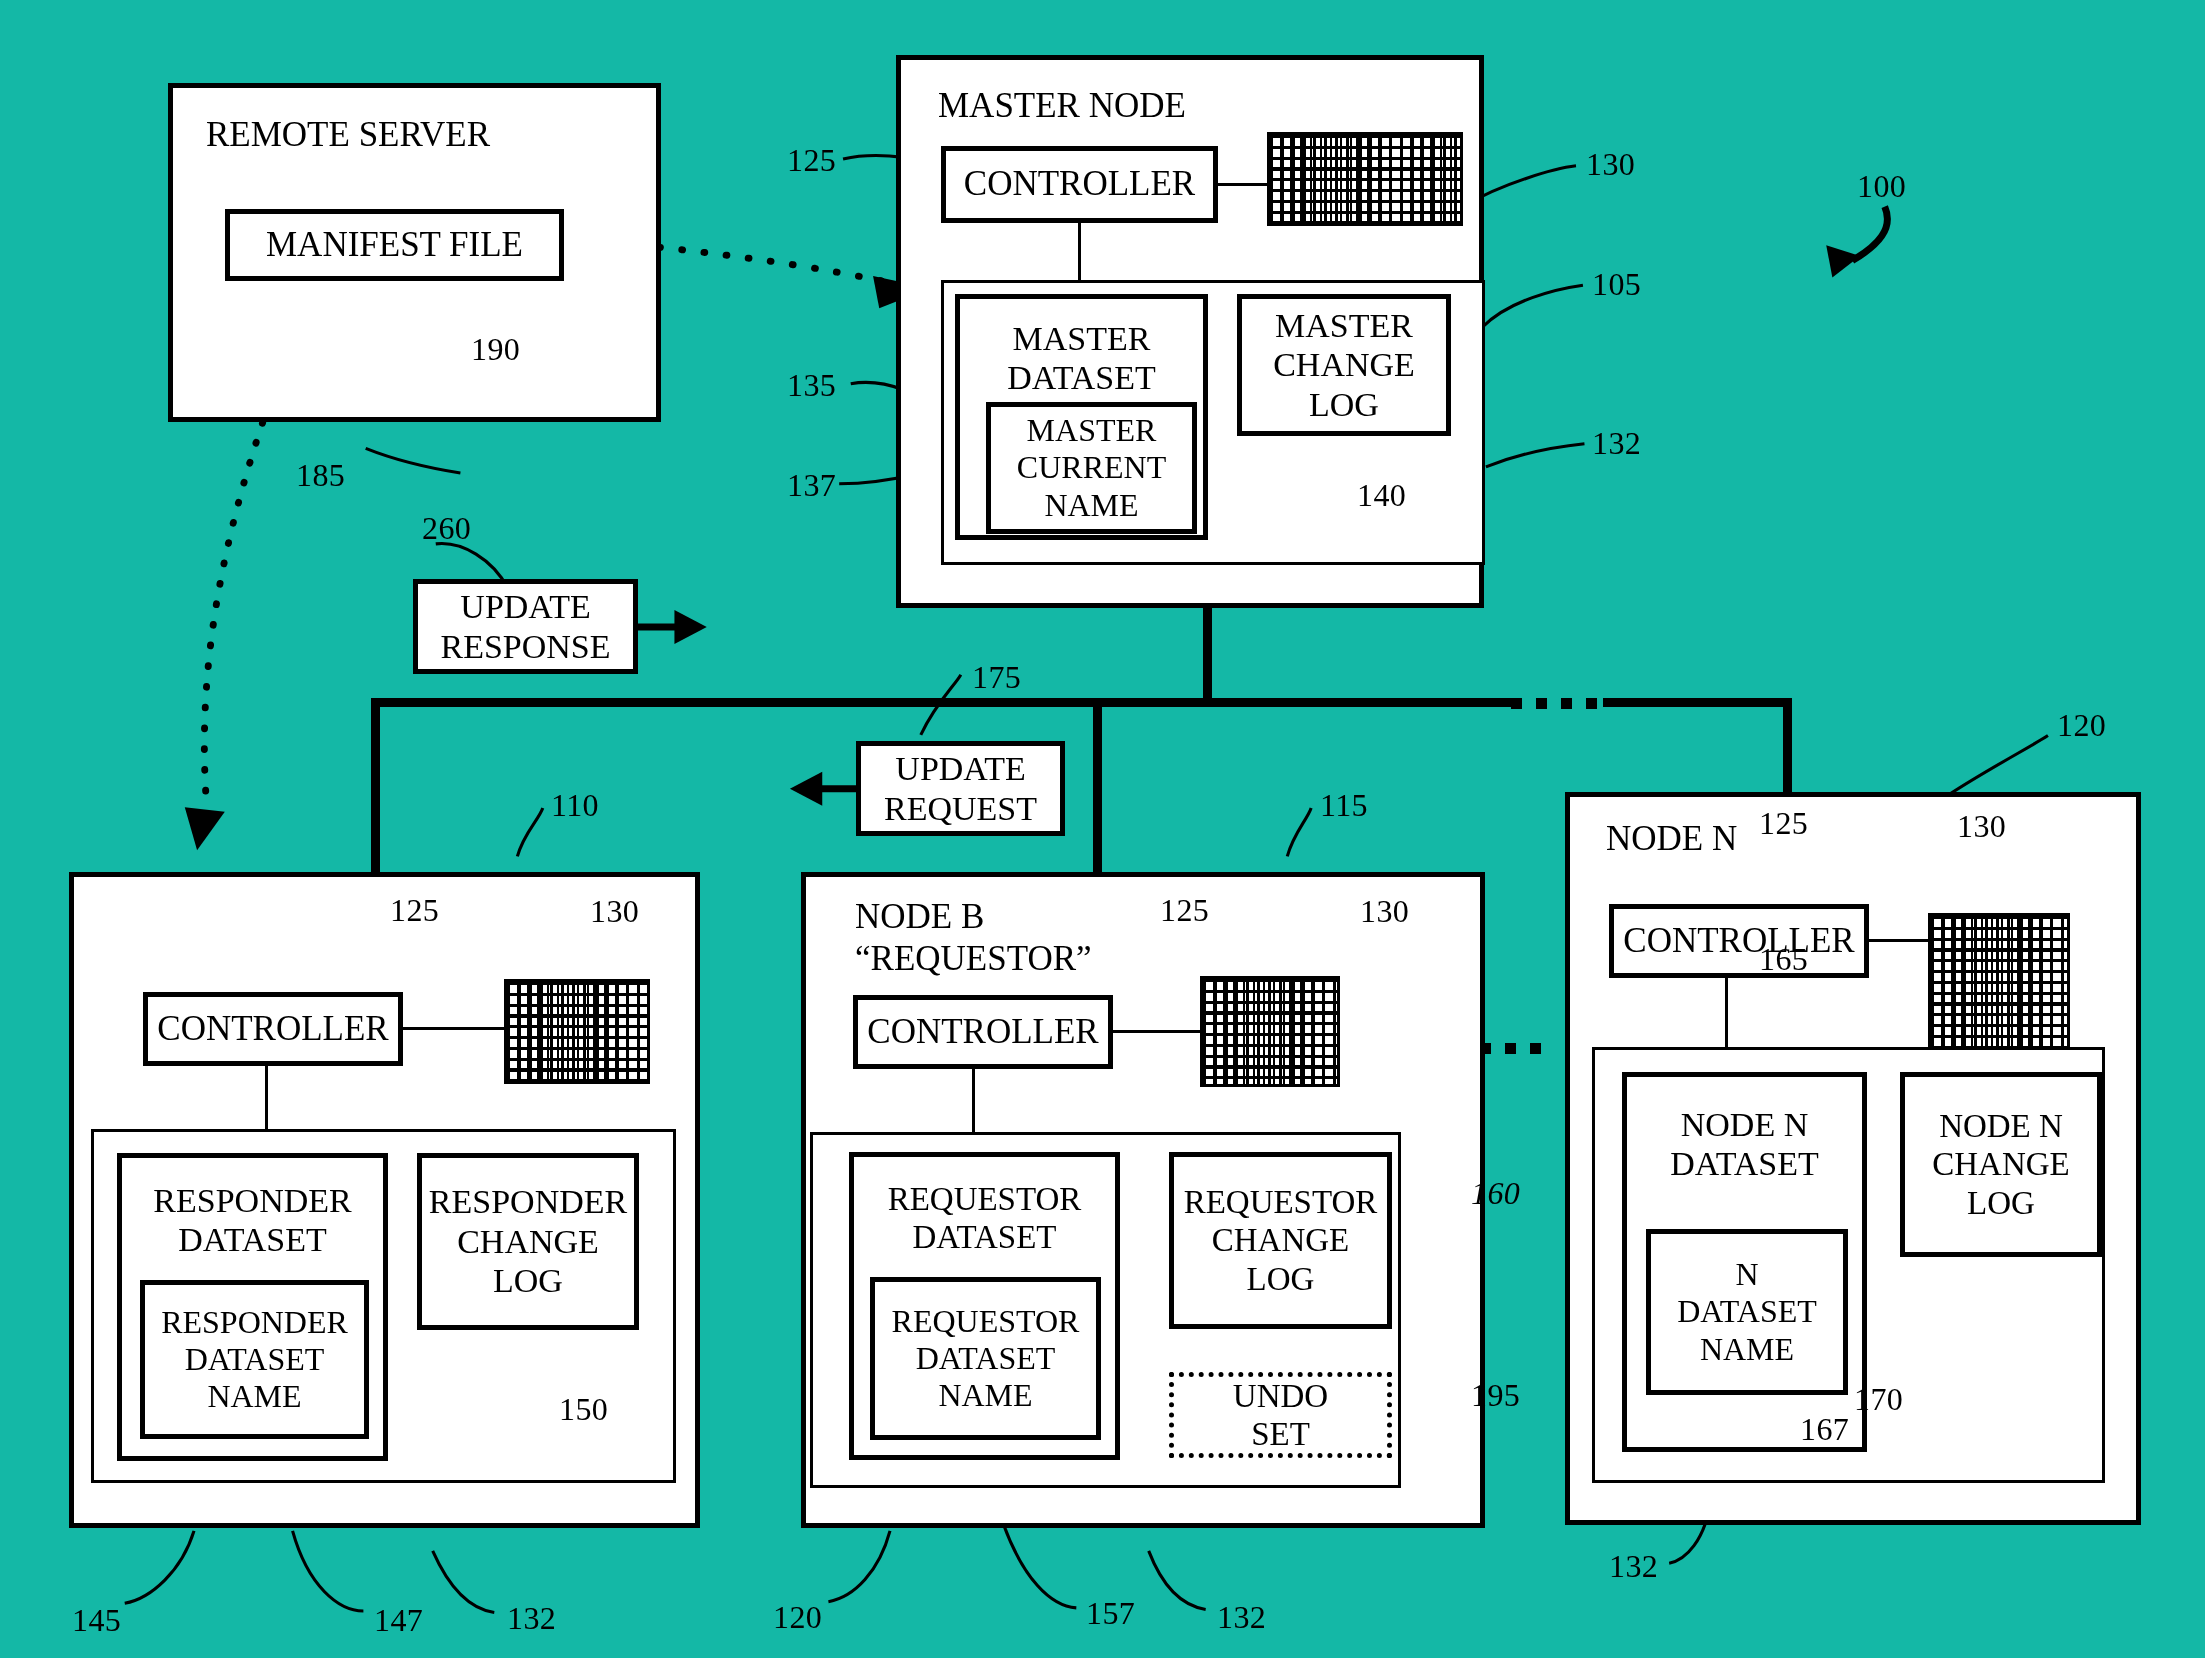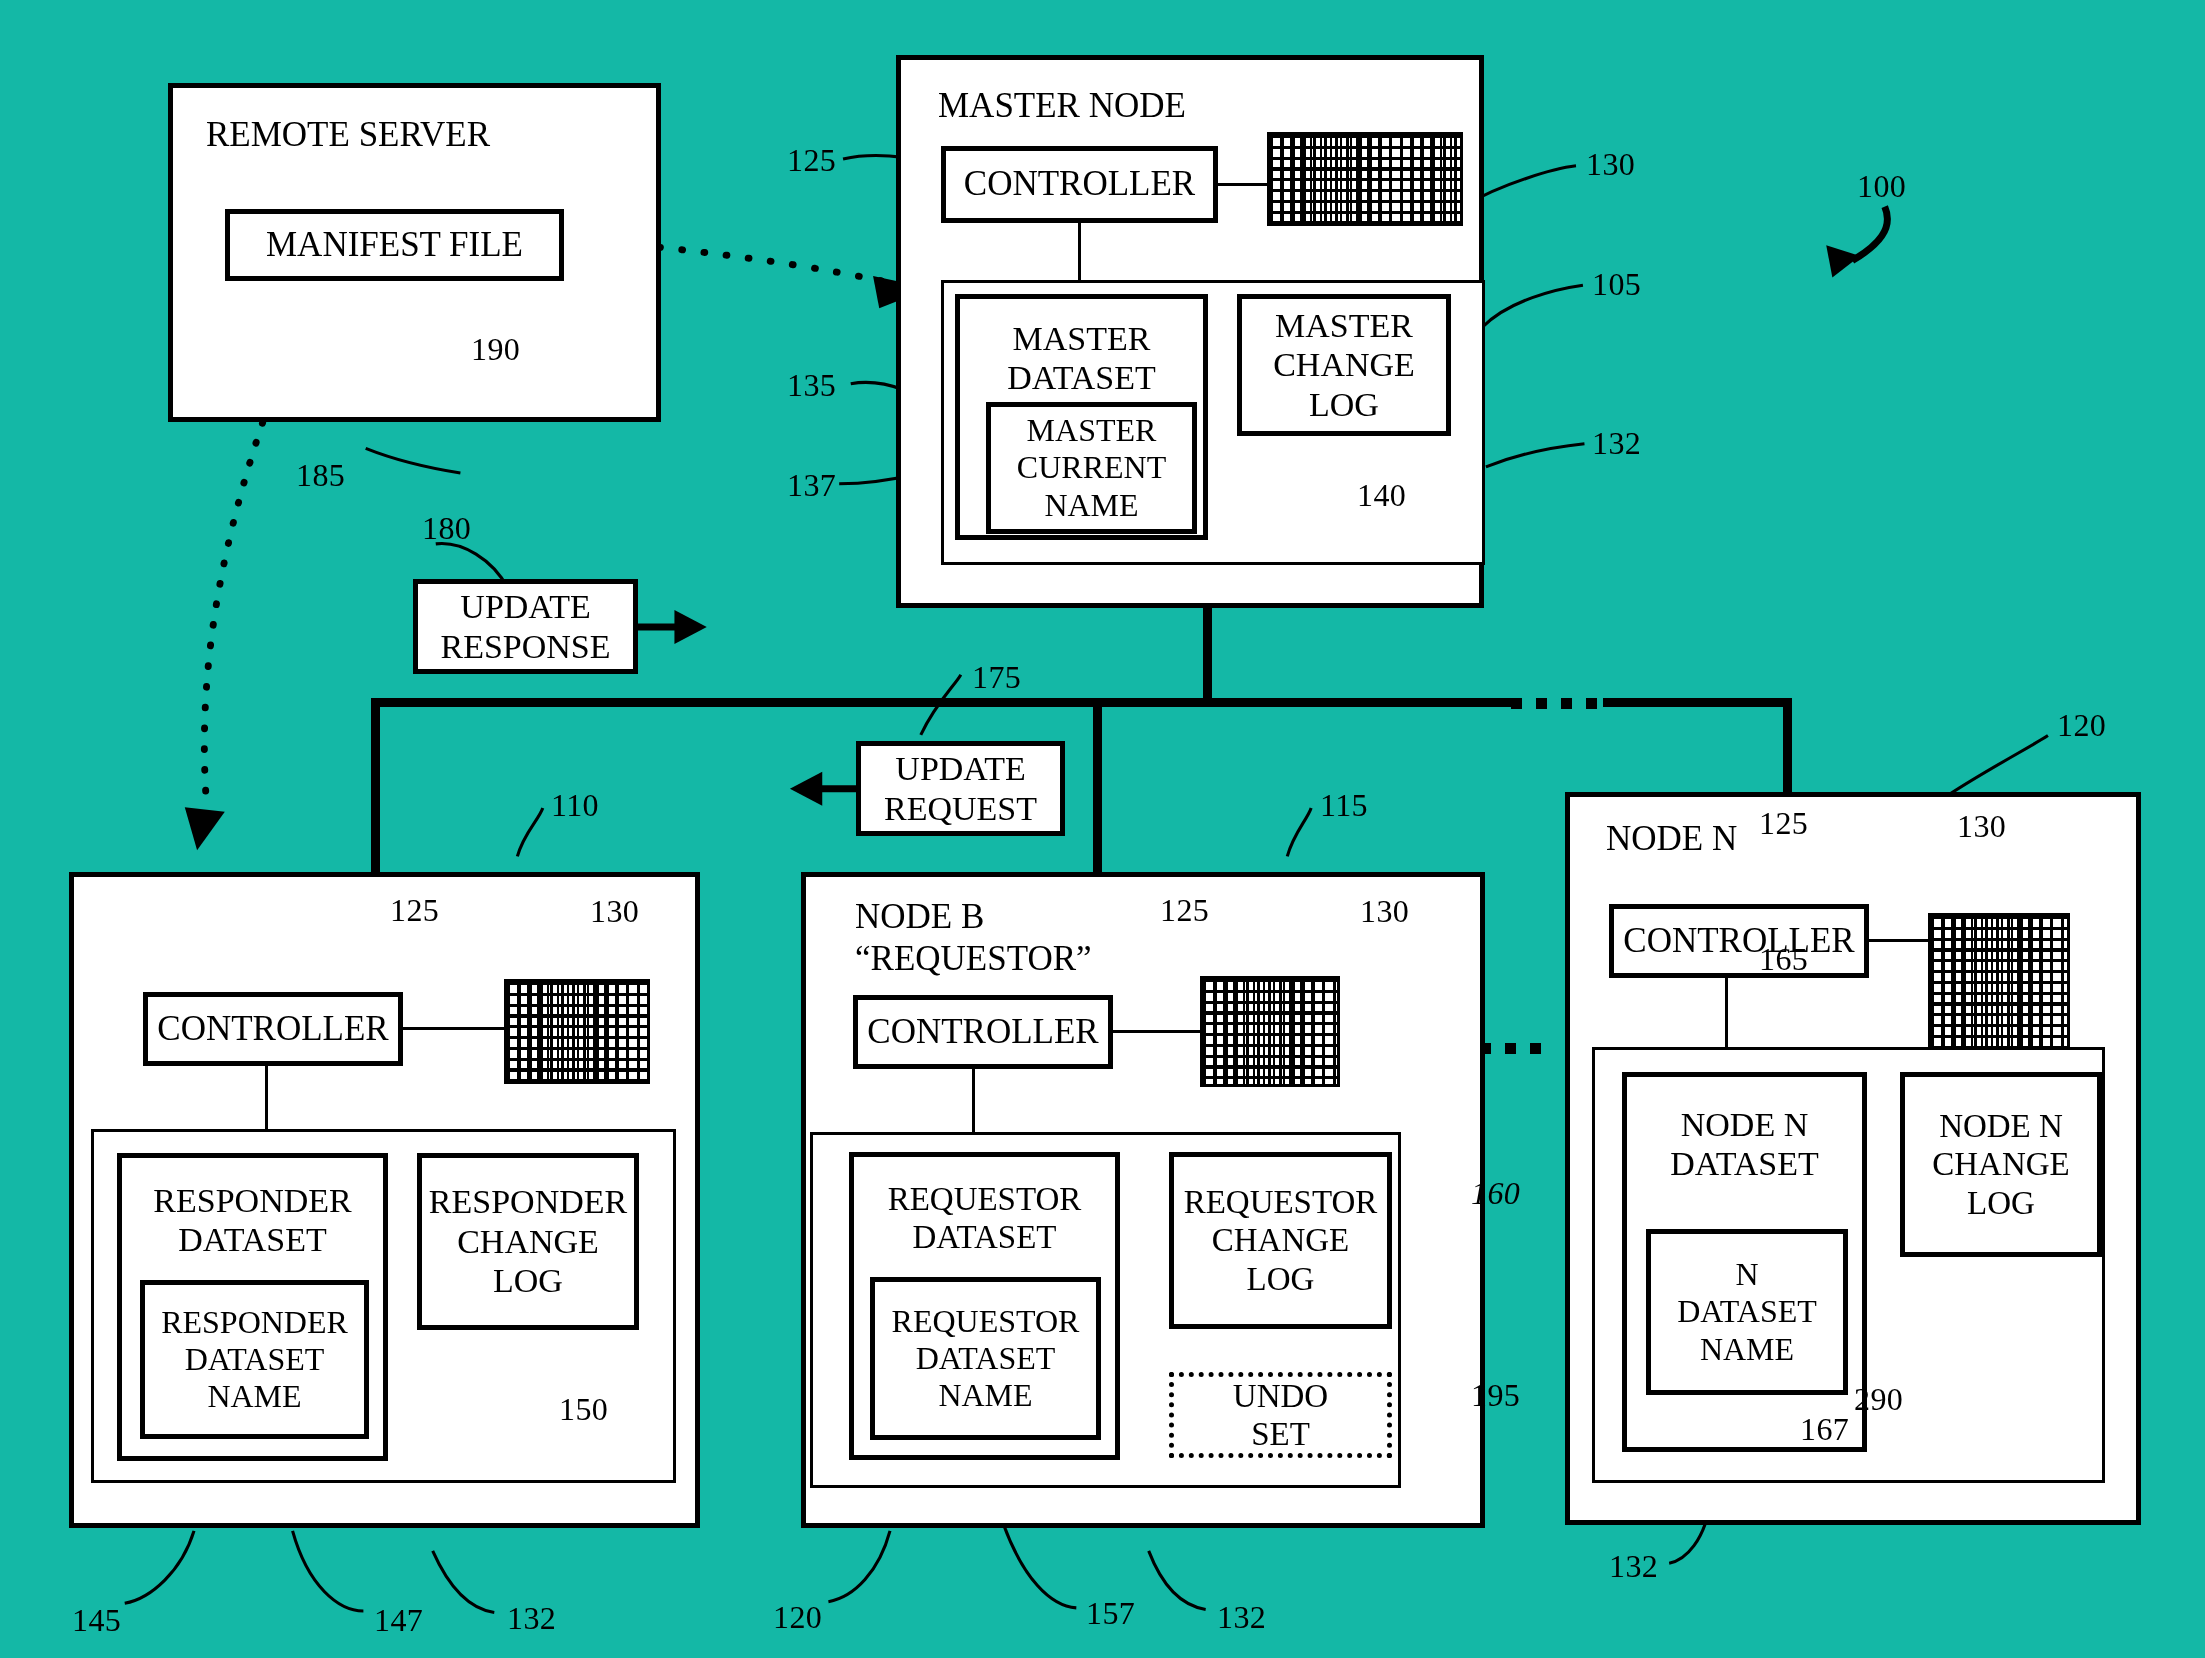--- a/index.html
+++ b/index.html
@@ -239,21 +239,21 @@
 LOG</span>
   </div>
   <div class="ref" style="left:1357px;top:477px;">140</div>
 
   <div class="ref" style="left:1857px;top:168px;">100</div>
 
   <div class="bx thick" style="left:413px;top:579px;width:225px;height:95px;font-size:34px;">
     <span style="white-space:pre-line;">UPDATE
 RESPONSE</span>
   </div>
-  <div class="ref" style="left:422px;top:510px;">180</div>
+  <div class="ref" style="left:422px;top:510px;">260</div>
 
   <div class="bx thick" style="left:856px;top:741px;width:209px;height:95px;font-size:34px;">
     <span style="white-space:pre-line;">UPDATE
 REQUEST</span>
   </div>
   <div class="ref" style="left:972px;top:659px;">175</div>
 
   <div class="bx thick" style="left:69px;top:872px;width:631px;height:656px;"></div>
   <div class="ref" style="left:551px;top:787px;">110</div>
 
@@ -371,16 +371,16 @@
 DATASET
 NAME</span>
   </div>
   <div class="ref" style="left:1800px;top:1411px;">167</div>
 
   <div class="bx thick" style="left:1900px;top:1072px;width:202px;height:185px;font-size:33px;">
     <span style="white-space:pre-line;">NODE N
 CHANGE
 LOG</span>
   </div>
-  <div class="ref" style="left:1854px;top:1381px;">290</div>
+  <div class="ref" style="left:1854px;top:1381px;">170</div>
 
 </div>
 
 
 </body></html>

